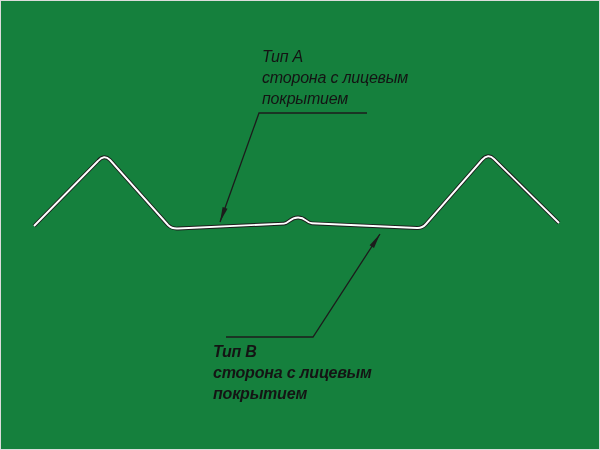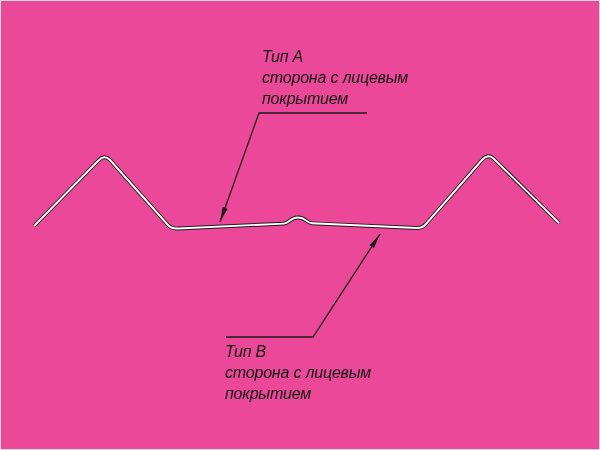--- a/index.html
+++ b/index.html
@@ -1,19 +1,19 @@
 <!DOCTYPE html>
 <html><head>
 <meta charset="utf-8">
 <style>
   html,body{margin:0;padding:0;background:#ffffff;}
   .canvas{
     position:relative;
     width:600px;height:450px;
-    background:#ec4899;
+    background:#15803d;
     border:1px solid #dcdcdc;
     box-sizing:border-box;
     font-family:"Liberation Sans",sans-serif;
     overflow:hidden;
   }
   .drawing{position:absolute;left:0;top:0;}
   .label{
     position:absolute;
     color:#141414;
     font-style:italic;
@@ -44,19 +44,19 @@
     <polyline points="225,336 312,336 379,233" fill="none" stroke="#1c1c1c" stroke-width="1.3"></polyline>
     <polygon points="379,233 373.0,247.0 368.6,244.2" fill="#1c1c1c"></polygon>
   </svg>
 
   <div class="label" style="left:261px;top:45px;">
     <span>Тип A</span>
     <span>сторона с лицевым</span>
     <span>покрытием</span>
   </div>
 
-  <div class="label" style="left:224px;top:340px;">
+  <div class="label" style="left:212px;top:340px;font-weight:bold;">
     <span>Тип B</span>
     <span>сторона с лицевым</span>
     <span>покрытием</span>
   </div>
 
 </div>
 
 </body></html>

